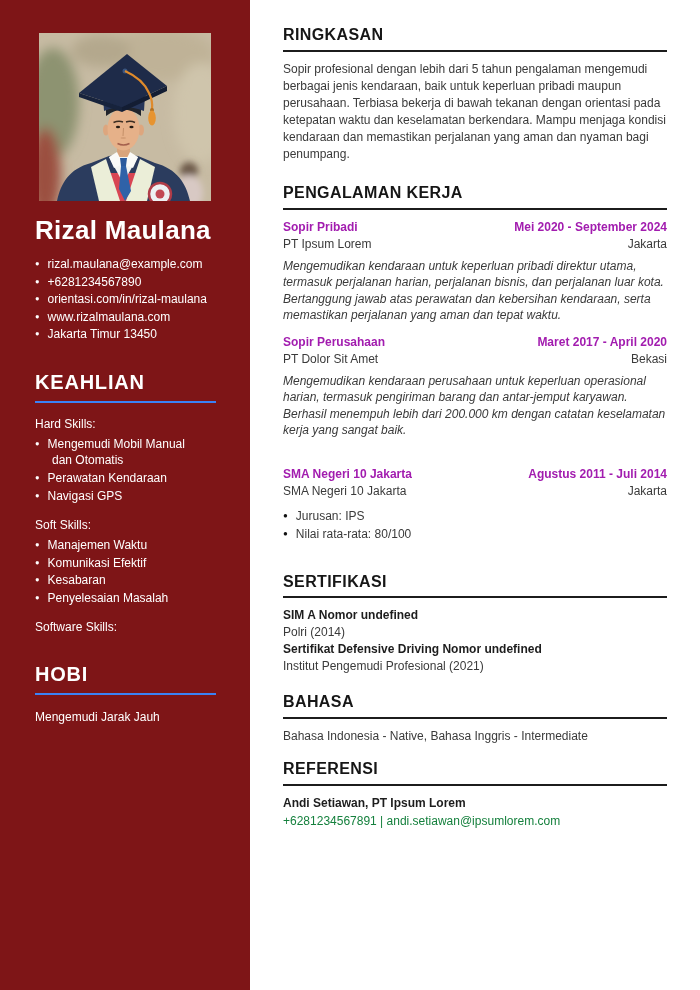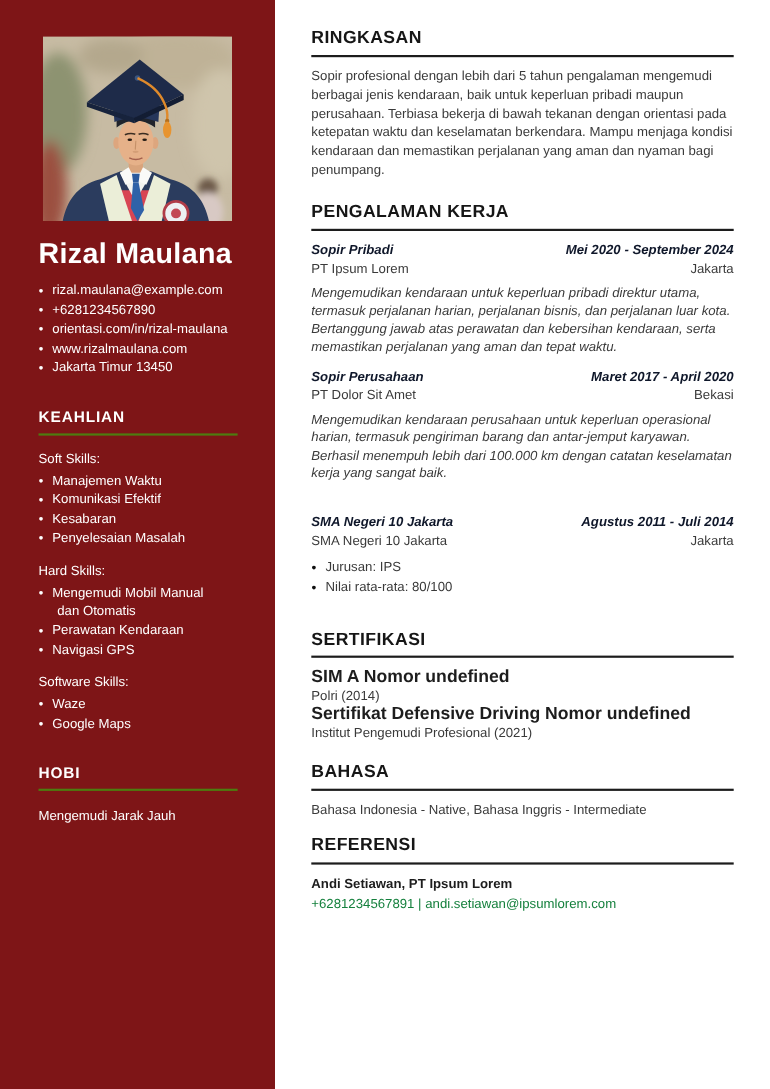--- a/index.html
+++ b/index.html
@@ -26,50 +26,50 @@
   }
   .contact-list { list-style: none; margin-top: 11px; font-size: 12px; line-height: 17px; }
   .b-item { padding-left: 17px; text-indent: -17px; }
   .b-item::before {
     content: "\25CF";
     font-size: 7.5px;
     vertical-align: 1.5px;
     padding-right: 8px;
   }
   .side-header {
-    font-size: 14px; font-weight: bold; letter-spacing: 0.8px;
+    font-size: 20px; font-weight: bold; letter-spacing: 0.8px;
     margin-top: 28px; padding-bottom: 7px;
-    border-bottom: 2px solid #4d7c0f;
+    border-bottom: 2px solid #3b82f6;
   }
   .skill-group-label { font-size: 12px; margin-top: 13px; margin-bottom: 3px; line-height: 16px; }
   .skill-list { list-style: none; font-size: 12px; line-height: 17px; }
   .skill-list .b-item { padding-right: 16px; }
   .hobby-text { font-size: 12px; margin-top: 14px; line-height: 16px; }
   
   .main { flex: 1; padding: 27px 33px 0 33px; background: #ffffff; color: #3a3a3a; }
   .section { margin-top: 0; }
   .section + .section { margin-top: 22px; }
   .section.s-edu   { margin-top: 27px; }
   .section.s-cert  { margin-top: 31px; }
   .section.s-lang  { margin-top: 19px; }
   .section.s-ref   { margin-top: 16px; }
   .main-header {
     font-size: 16px; font-weight: bold; color: #161616; letter-spacing: 0.4px;
     padding-bottom: 6px; border-bottom: 2px solid #1c1c1c;
     margin-bottom: 9px; line-height: 1.05;
   }
   .body-text { font-size: 12px; line-height: 17px; color: #3a3a3a; }
   .row { display: flex; justify-content: space-between; align-items: baseline; font-size: 12px; line-height: 17px; }
-  .row .bold { font-weight: bold; color: #0f172a; font-style: italic; }
+  .row .bold { font-weight: bold; color: #a21caf; }
   .row .plain { color: #3a3a3a; }
   .entry + .entry { margin-top: 10px; }
   .entry-desc { margin-top: 5px; font-size: 12px; line-height: 16.5px; color: #3a3a3a; font-style: italic; }
   .detail-list { list-style: none; margin-top: 7px; font-size: 12px; line-height: 17.5px; color: #3a3a3a; }
   .detail-list .b-item::before { font-size: 8px; color: #111; }
-  .cert-name { font-size: 16px; font-weight: bold; color: #1d1d1d; line-height: 17px; }
+  .cert-name { font-size: 12px; font-weight: bold; color: #1d1d1d; line-height: 17px; }
   .cert-issuer { font-size: 12px; color: #3a3a3a; line-height: 17px; }
   .ref-name { font-size: 12px; font-weight: bold; color: #1d1d1d; line-height: 17px; }
   .ref-contact { font-size: 12px; color: #15803d; line-height: 17px; margin-top: 1px; }
 </style>
 </head>
 <body>
 
 <div class="page">
 
   <aside class="sidebar">
@@ -154,44 +154,40 @@
       <li class="b-item">rizal.maulana@example.com</li>
       <li class="b-item">+6281234567890</li>
       <li class="b-item">orientasi.com/in/rizal-maulana</li>
       <li class="b-item">www.rizalmaulana.com</li>
       <li class="b-item">Jakarta Timur 13450</li>
     </ul>
 
     <h2 class="side-header">KEAHLIAN</h2>
 
     <div>
+      <div class="skill-group-label">Hard Skills:</div>
+      <ul class="skill-list">
+        <li class="b-item">Mengemudi Mobil Manual dan Otomatis</li>
+        <li class="b-item">Perawatan Kendaraan</li>
+        <li class="b-item">Navigasi GPS</li>
+      </ul>
+    </div>
+
+    <div>
       <div class="skill-group-label">Soft Skills:</div>
       <ul class="skill-list">
         <li class="b-item">Manajemen Waktu</li>
         <li class="b-item">Komunikasi Efektif</li>
         <li class="b-item">Kesabaran</li>
         <li class="b-item">Penyelesaian Masalah</li>
       </ul>
     </div>
 
     <div>
-      <div class="skill-group-label">Hard Skills:</div>
-      <ul class="skill-list">
-        <li class="b-item">Mengemudi Mobil Manual dan Otomatis</li>
-        <li class="b-item">Perawatan Kendaraan</li>
-        <li class="b-item">Navigasi GPS</li>
-      </ul>
-    </div>
-
-    <div>
       <div class="skill-group-label">Software Skills:</div>
-      <ul class="skill-list">
-        <li class="b-item">Waze</li>
-        <li class="b-item">Google Maps</li>
-      </ul>
     </div>
 
     <h2 class="side-header">HOBI</h2>
     <div class="hobby-text">Mengemudi Jarak Jauh</div>
 
   </aside>
 
   <main class="main">
 
     <section class="section s-summary">
@@ -216,21 +212,21 @@
 
       <div class="entry">
         <div class="row">
           <span class="bold">Sopir Perusahaan</span>
           <span class="bold">Maret 2017 - April 2020</span>
         </div>
         <div class="row">
           <span class="plain">PT Dolor Sit Amet</span>
           <span class="plain">Bekasi</span>
         </div>
-        <p class="entry-desc">Mengemudikan kendaraan perusahaan untuk keperluan operasional harian, termasuk pengiriman barang dan antar-jemput karyawan. Berhasil menempuh lebih dari 100.000 km dengan catatan keselamatan kerja yang sangat baik.</p>
+        <p class="entry-desc">Mengemudikan kendaraan perusahaan untuk keperluan operasional harian, termasuk pengiriman barang dan antar-jemput karyawan. Berhasil menempuh lebih dari 200.000 km dengan catatan keselamatan kerja yang sangat baik.</p>
       </div>
     </section>
 
     <section class="section s-edu">
       <div class="entry">
         <div class="row">
           <span class="bold">SMA Negeri 10 Jakarta</span>
           <span class="bold">Agustus 2011 - Juli 2014</span>
         </div>
         <div class="row">

